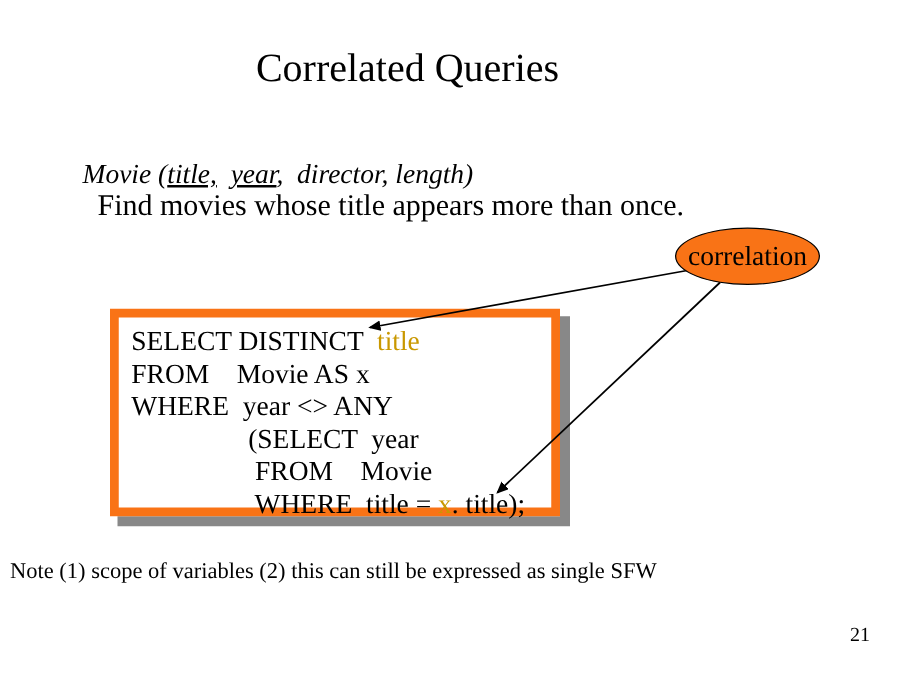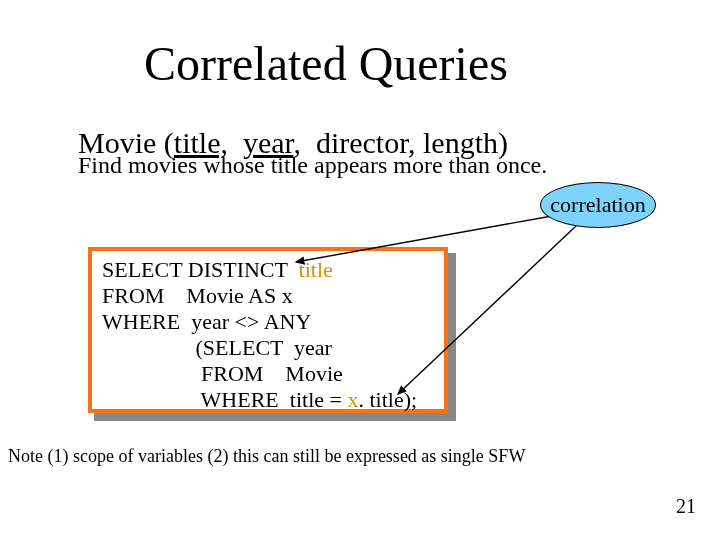--- a/index.html
+++ b/index.html
@@ -17,88 +17,89 @@
     position: relative;
     width: 720px;
     height: 540px;
   }
   .title {
     position: absolute;
     top: 36px;
     left: 0;
     width: 652px;
     text-align: center;
-    font-size: 48px;
+    font-size: 32px;
   }
   .schema {
     position: absolute;
     top: 126px;
-    left: 78px;
-    font-size: 30px;
+    left: 66px;
+    font-size: 22px;
     white-space: pre;
+    font-style: italic;
   }
   .schema .u { text-decoration: underline; }
   .task {
     position: absolute;
     top: 152px;
     left: 78px;
     font-size: 24px;
   }
   .corr-ellipse {
     position: absolute;
     top: 182px;
     left: 540px;
     width: 114px;
     height: 44px;
     border: 1px solid #000;
     border-radius: 50%;
     display: flex;
     align-items: center;
     justify-content: center;
     font-size: 22px;
-    background: #7dd3fc;
+    background: #f97316;
     z-index: 3;
   }
   .code-shadow {
     position: absolute;
     top: 253px;
     left: 94px;
     width: 362px;
     height: 168px;
     background: #888;
     z-index: 0;
   }
   .code-box {
     position: absolute;
     top: 247px;
     left: 88px;
     width: 360px;
     height: 166px;
-    border: 4px solid #f97316;
+    border: 7px solid #f97316;
     background: #fff;
     z-index: 1;
     padding: 6px 10px;
     box-sizing: border-box;
     font-size: 22px;
     line-height: 26px;
     white-space: pre;
   }
   .code-box .hl { color: #c99800; }
   .footnote {
     position: absolute;
     top: 446px;
     left: 8px;
     width: 704px;
     font-size: 18px;
   }
   .pagenum {
     position: absolute;
     bottom: 22px;
     right: 24px;
-    font-size: 20px;
+    font-size: 16px;
   }
   svg.arrows {
     position: absolute;
     top: 0;
     left: 0;
     width: 720px;
     height: 540px;
     z-index: 2;
     pointer-events: none;
   }

